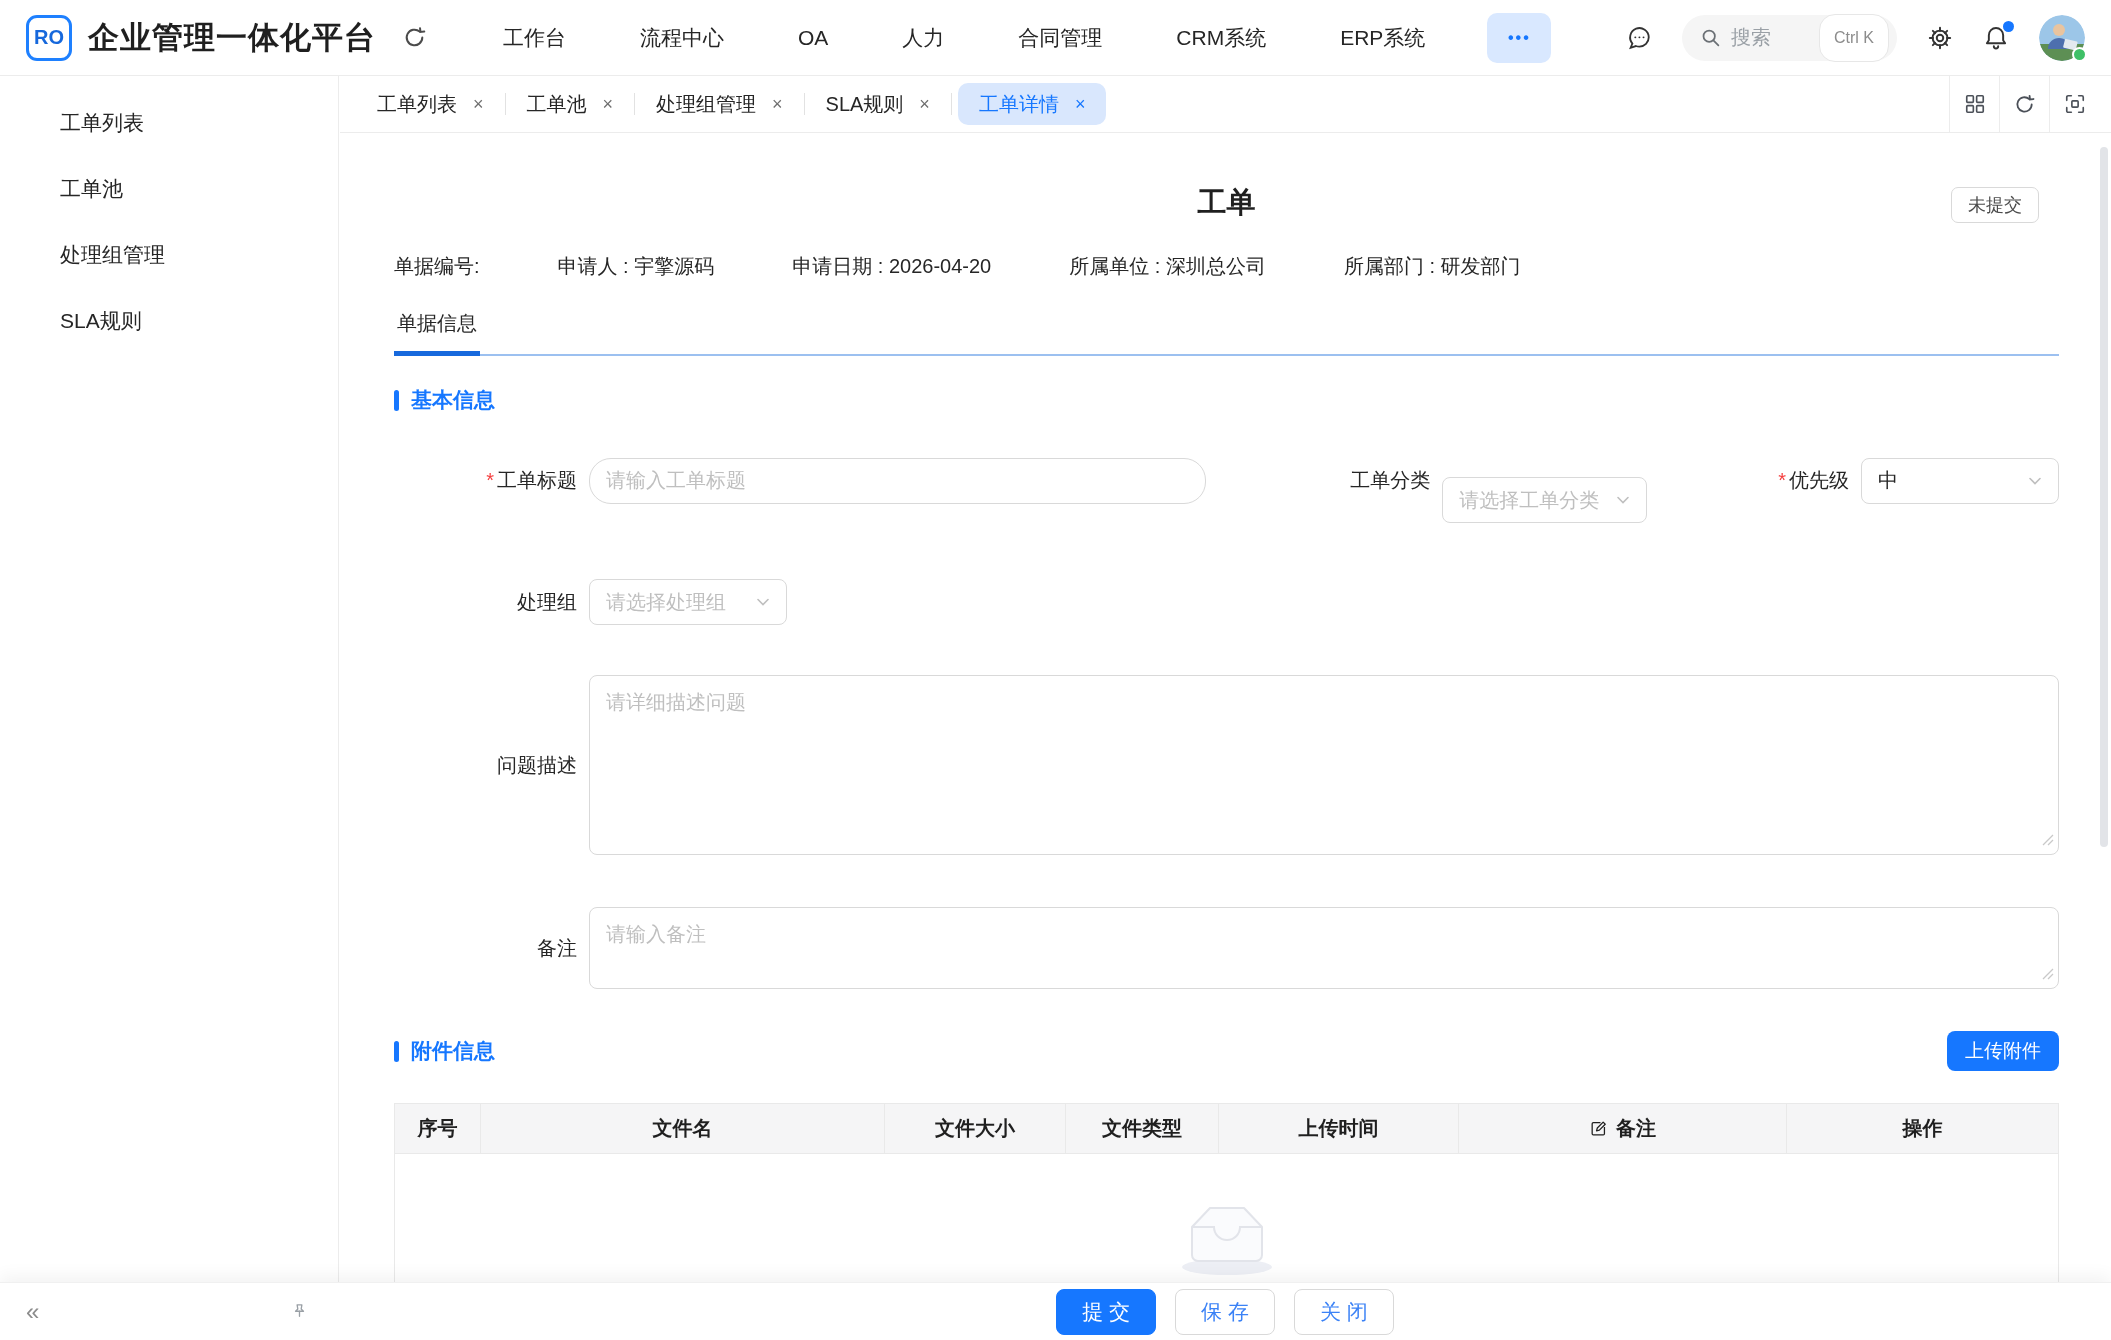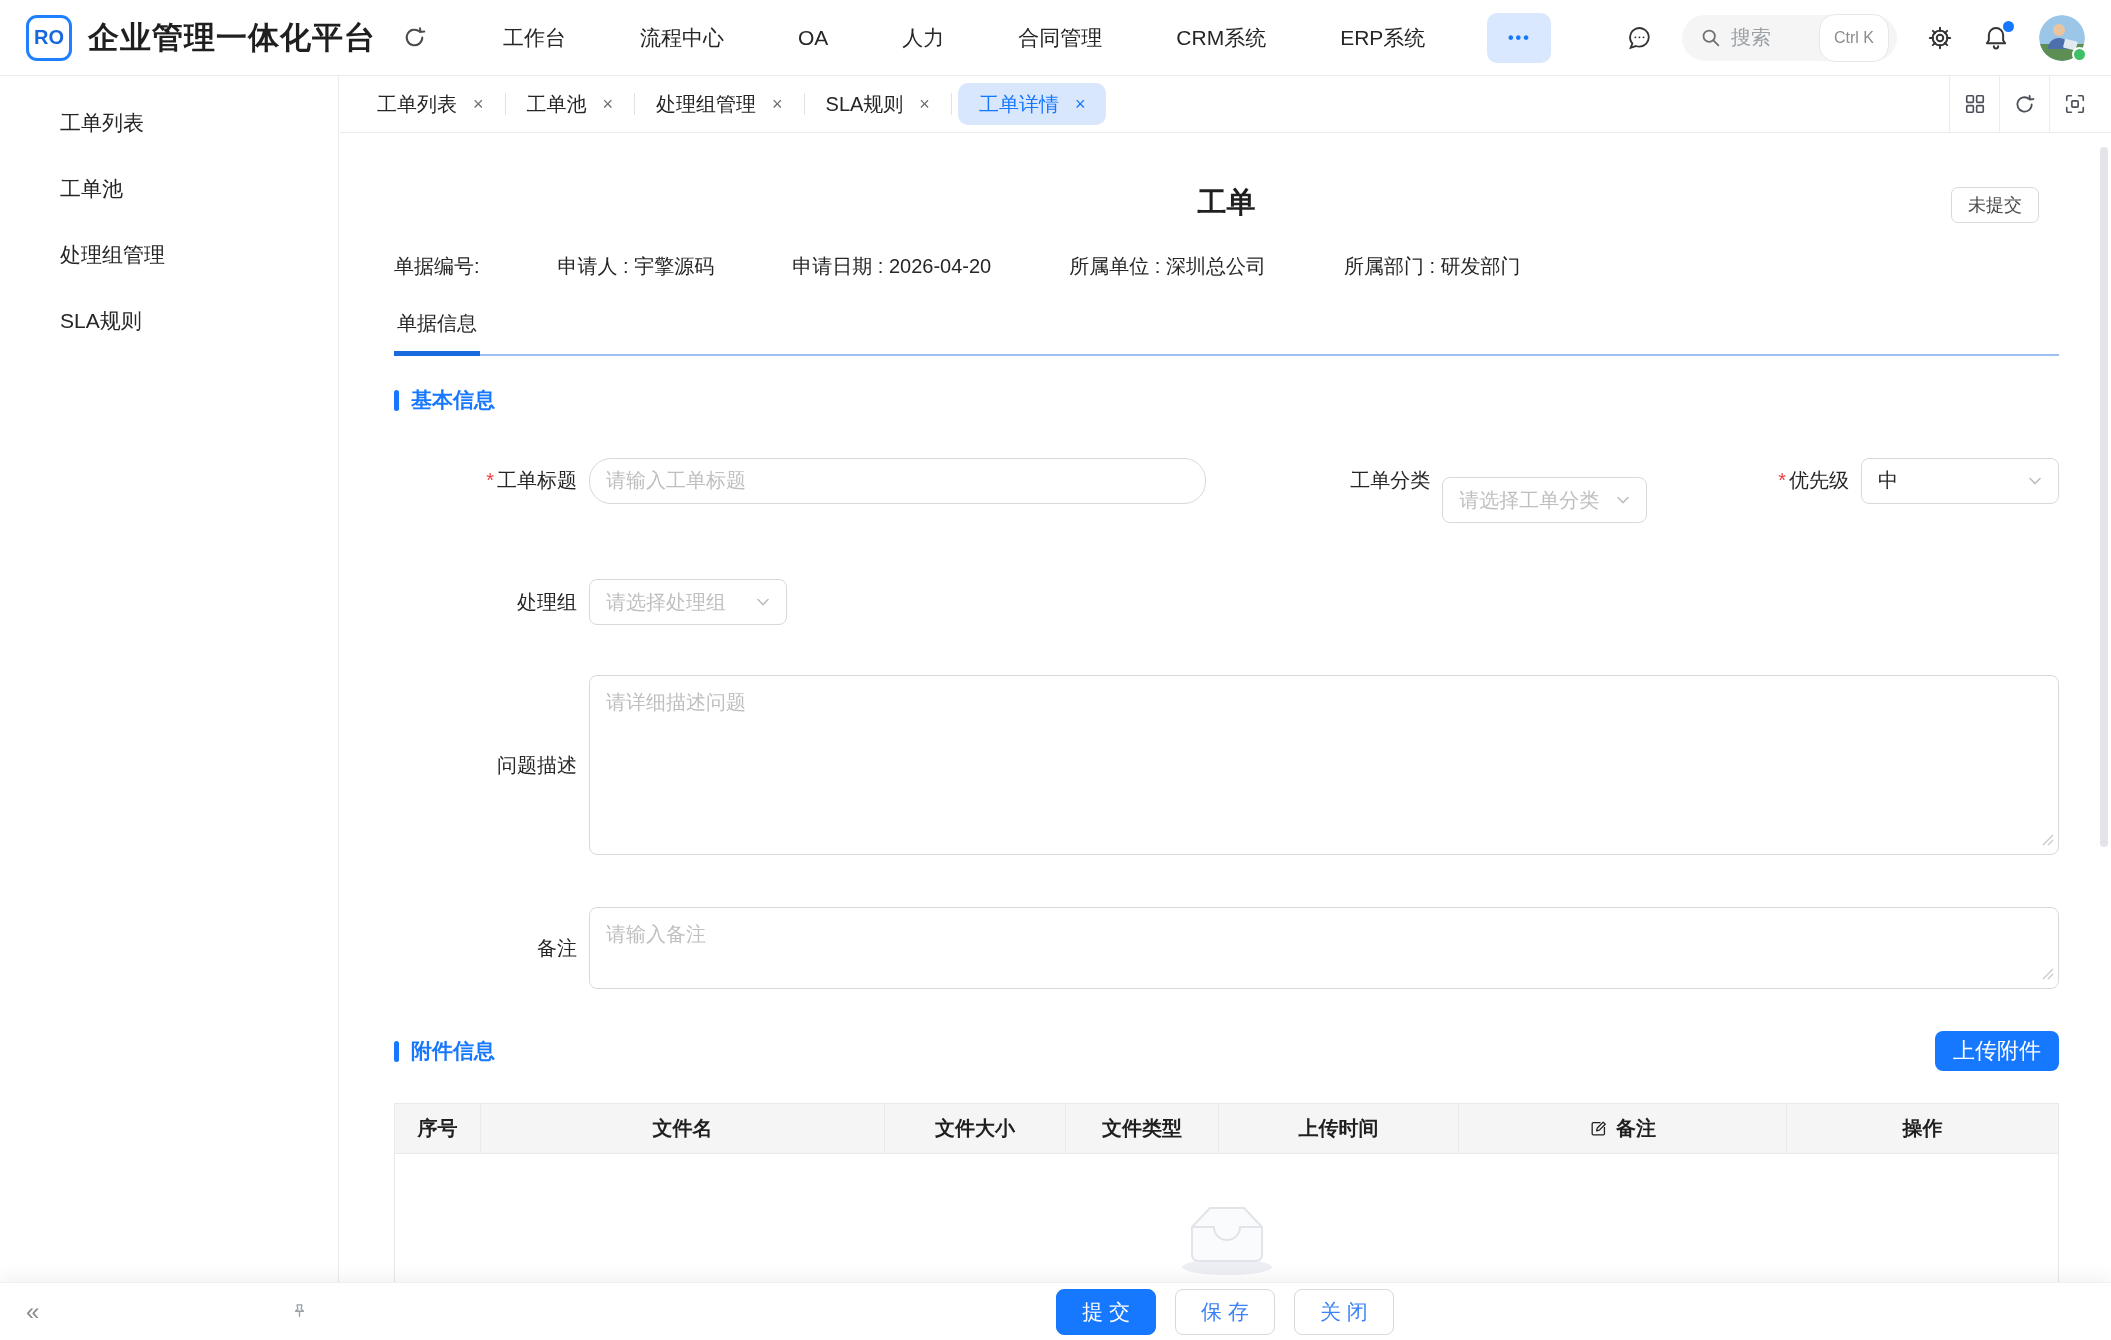--- a/index.html
+++ b/index.html
@@ -90,21 +90,21 @@
   .ta-wrap { position:relative; flex:1; margin-left:12px; }
   textarea.ta { width:100%; border:1px solid #d9d9d9; border-radius:8px; resize:none; outline:none;
                 font-family:inherit; font-size:20px; padding:13px 16px; color:#262626; display:block; }
   textarea.ta::placeholder { color:#bfbfbf; }
   .ta-desc { height:180px; }
   .ta-remark { height:82px; }
   .resize-corner { position:absolute; right:5px; bottom:5px; pointer-events:none; }
 
   .attach-head { margin-top:42px; display:flex; align-items:center; justify-content:space-between; }
   .btn-upload { height:40px; padding:1px 18px; background:#1677ff; border:none; border-radius:8px; color:#fff;
-                font-size:22px; font-family:inherit; cursor:pointer; }
+                font-size:19px; font-family:inherit; cursor:pointer; }
 
   .table { margin-top:32px; border:1px solid #e9e9e9; border-bottom:none; }
   .thead { display:flex; background:#f5f5f6; height:50px; align-items:stretch; border-bottom:1px solid #e9e9e9;
            font-size:20px; font-weight:700; color:#1f1f1f; }
   .th { display:flex; align-items:center; justify-content:center; gap:8px; }
   .th + .th { border-left:1px solid #e9e9e9; }
   .c0{width:85px;} .c1{width:404px;} .c2{width:181px;} .c3{width:153px;} .c4{width:240px;} .c5{width:328px;} .c6{flex:1;}
   .tbody { height:360px; display:flex; flex-direction:column; align-items:center; padding-top:44px; }
   .empty-text { margin-top:16px; font-size:20px; color:#c3c7cf; }
 

